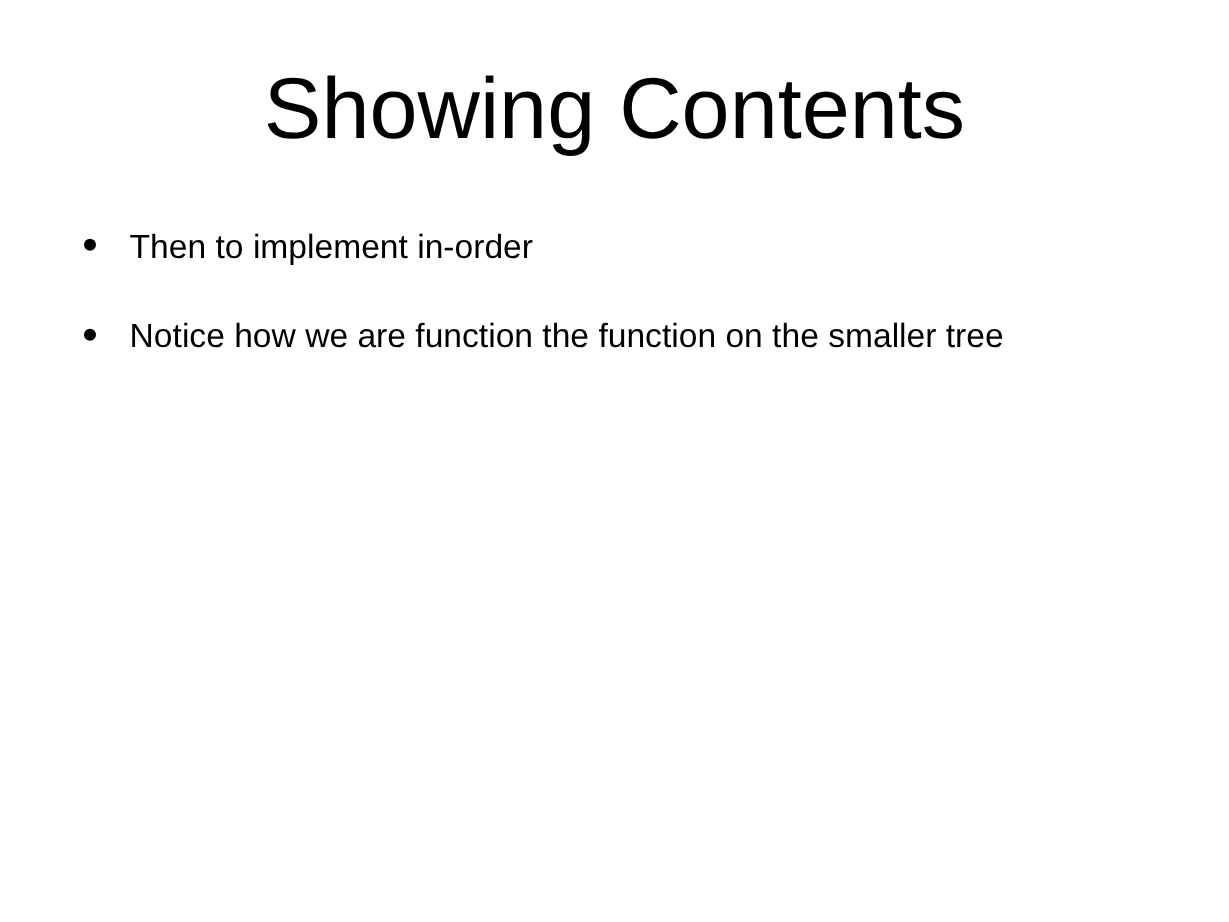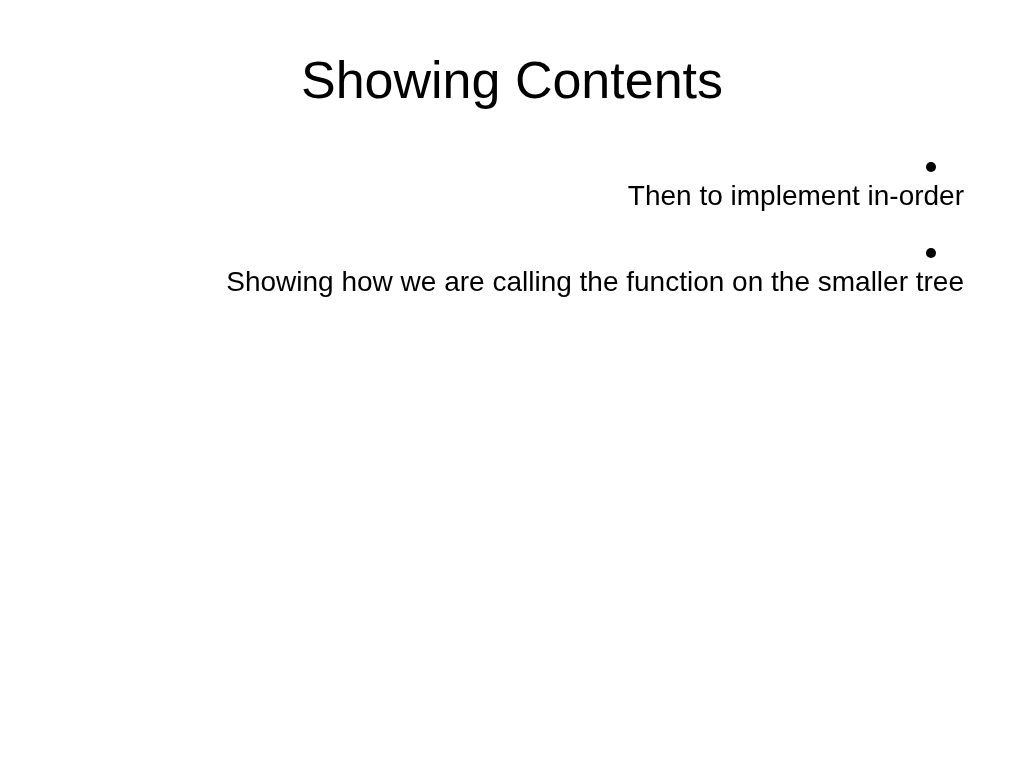--- a/index.html
+++ b/index.html
@@ -1,19 +1,19 @@
 <!DOCTYPE html>
 <html><head>
 <meta charset="utf-8">
 <style>
   * { margin: 0; padding: 0; box-sizing: border-box; }
   html, body { width: 1024px; height: 768px; background: #fff; font-family: Arial, Helvetica, sans-serif; color: #000; }
   .slide { width: 1024px; height: 768px; position: relative; padding: 40px 60px 40px 60px; }
-  .title { font-size: 52px; font-weight: 400; text-align: center; margin-top: 10px; margin-bottom: 50px; letter-spacing: 0px; }
-  .bullet-row { display: flex; align-items: flex-end; margin-bottom: 20px; flex-direction: column; }
+  .title { font-size: 72px; font-weight: 400; text-align: center; margin-top: 10px; margin-bottom: 50px; letter-spacing: 0px; }
+  .bullet-row { display: flex; align-items: center; margin-bottom: 20px; }
   .bullet-dot { width: 10px; height: 10px; background: #000; border-radius: 50%; flex: 0 0 auto; margin-top: 2px; margin-left: 10px; margin-right: 28px; }
   .bullet-text { font-size: 28px; line-height: 1.3; margin-top: 6px; }
   .code-block { font-family: "Courier New", Courier, monospace; font-size: 27px; line-height: 1.28; white-space: pre; margin: 14px 0 40px 8px; }
   .spacer-after-code { height: 12px; }
 </style>
 </head>
 <body>
 
 <div class="slide">
 
@@ -22,16 +22,16 @@
   <div class="bullet-row">
     <span class="bullet-dot"></span>
     <span class="bullet-text">Then to implement in-order</span>
   </div>
 
 
   <div class="spacer-after-code"></div>
 
   <div class="bullet-row">
     <span class="bullet-dot"></span>
-    <span class="bullet-text">Showing how we are calling the function on the smaller tree</span>
+    <span class="bullet-text">Notice how we are function the function on the smaller tree</span>
   </div>
 
 </div>
 
 </body></html>

